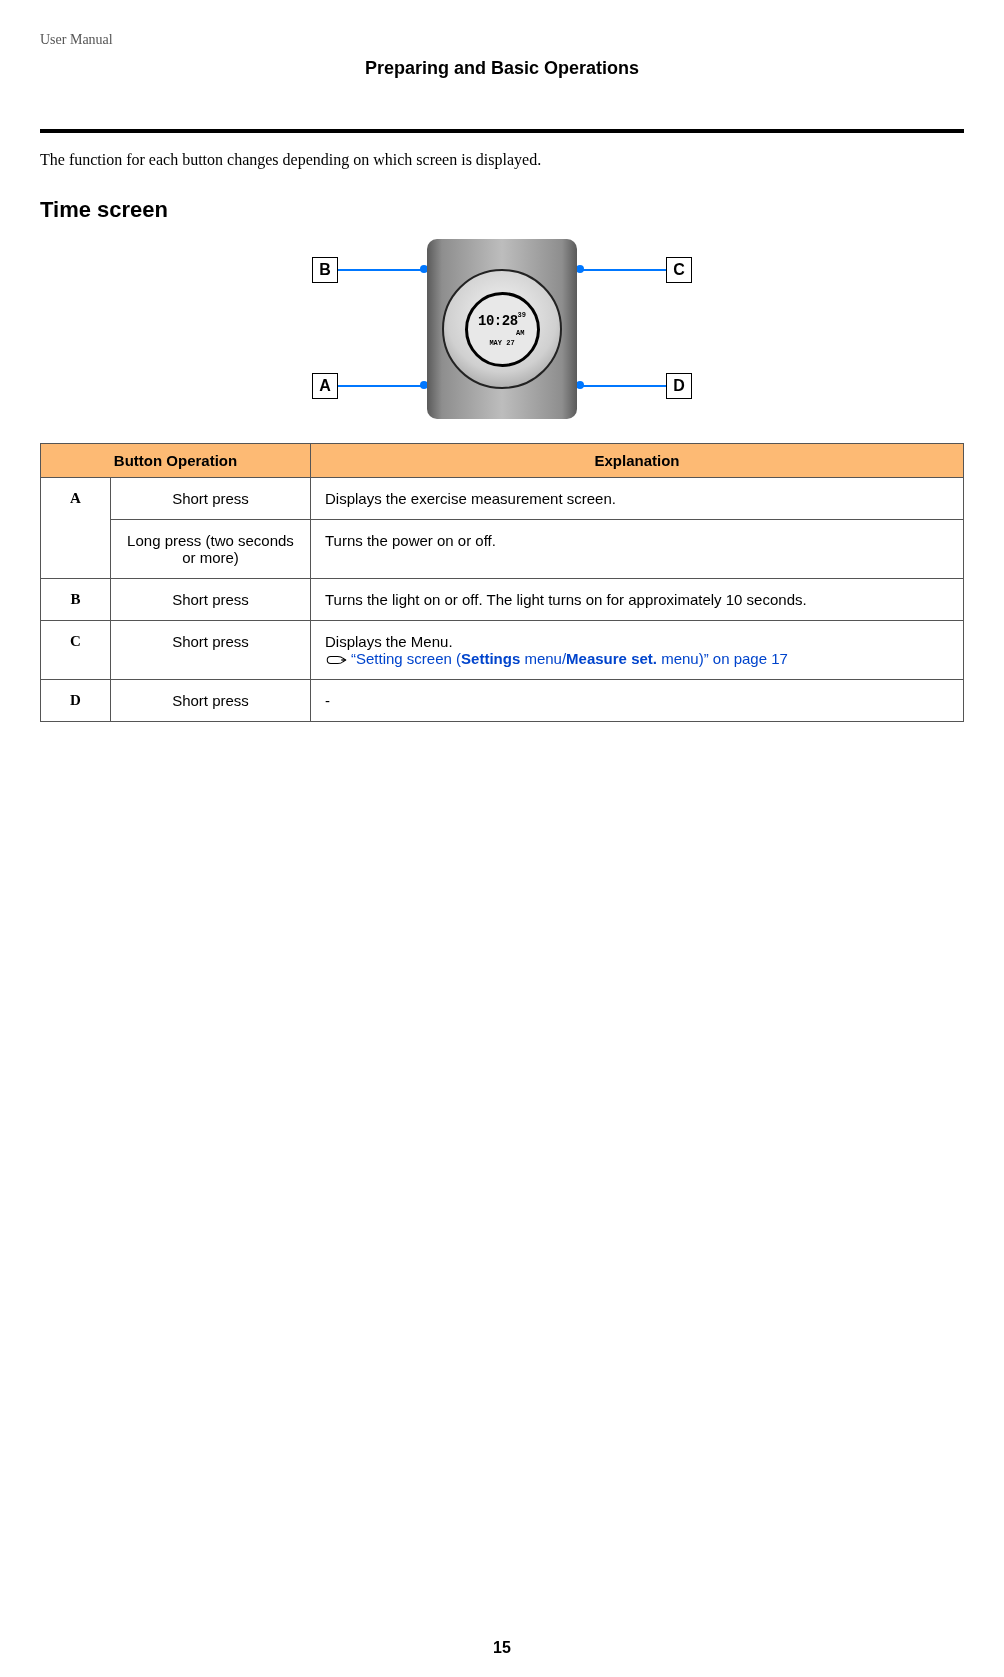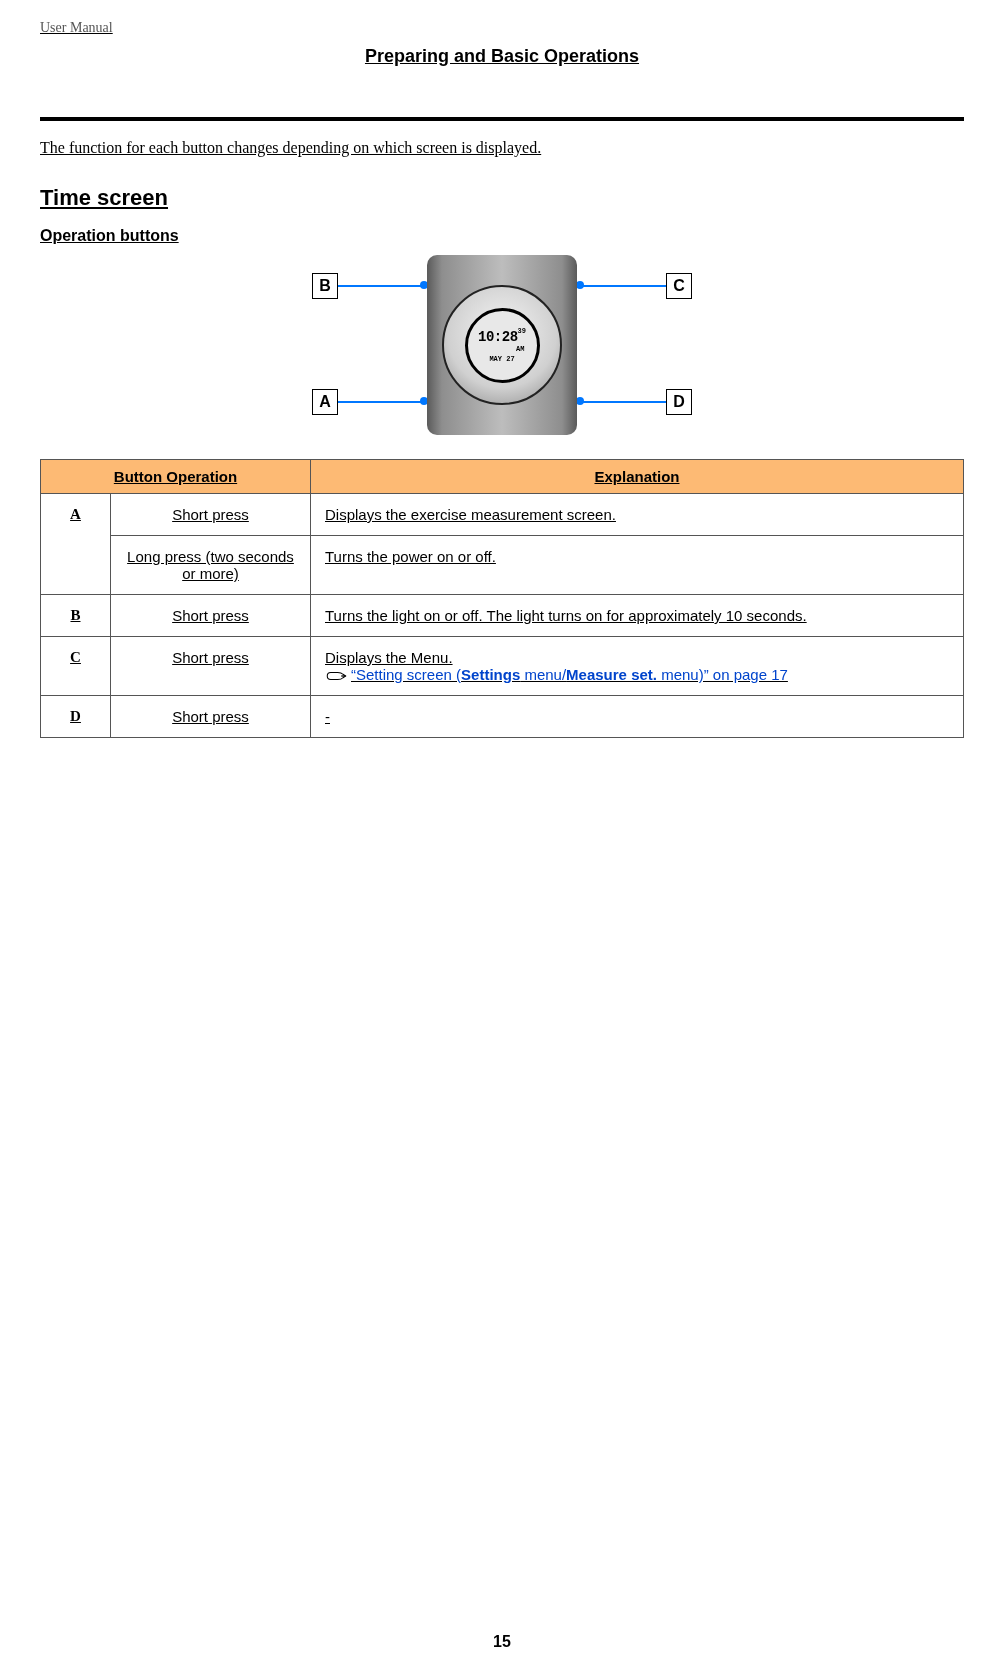--- a/index.html
+++ b/index.html
@@ -4,24 +4,23 @@
 <style>
   * { box-sizing: border-box; }
   body {
     margin: 0;
     font-family: "Segoe UI", "Helvetica Neue", Arial, sans-serif;
     background: #fff;
     color: #000;
     width: 1004px;
   }
   .page {
-    padding: 20px 40px 30px 40px;
+    padding: 32px 40px 30px 40px;
     min-height: 1677px;
     position: relative;
-    text-decoration: underline;
   }
   .doc-type {
     font-size: 14px;
     color: #555;
     font-family: Georgia, 'Times New Roman', serif;
     margin-bottom: 10px;
   }
   .chapter-title {
     text-align: center;
     font-weight: bold;
@@ -190,40 +189,39 @@
   }
   .hand-icon {
     display: inline-block;
     width: 22px;
     height: 14px;
     vertical-align: middle;
     margin-right: 4px;
   }
   .page-num {
     position: absolute;
-    bottom: 26px;
+    bottom: 20px;
     left: 0;
     right: 0;
     text-align: center;
     font-weight: bold;
     font-size: 16px;
   }
 </style>
 </head>
 <body>
 
 <div class="page">
   <div class="doc-type">User Manual</div>
   <div class="chapter-title">Preparing and Basic Operations</div>
   <hr class="heavy-rule">
 
   <p class="body">The function for each button changes depending on which screen is displayed.</p>
 
   <h2 class="subsection">Time screen</h2>
-  <h3 class="subsub">Operation buttons</h3>
 
   <div class="figure">
     <div class="fig-wrap">
       <div class="callout-box box-b">B</div>
       <div class="callout-box box-c">C</div>
       <div class="callout-box box-a">A</div>
       <div class="callout-box box-d">D</div>
 
       <div class="callout-line line-b"></div>
       <div class="callout-line line-c"></div>

